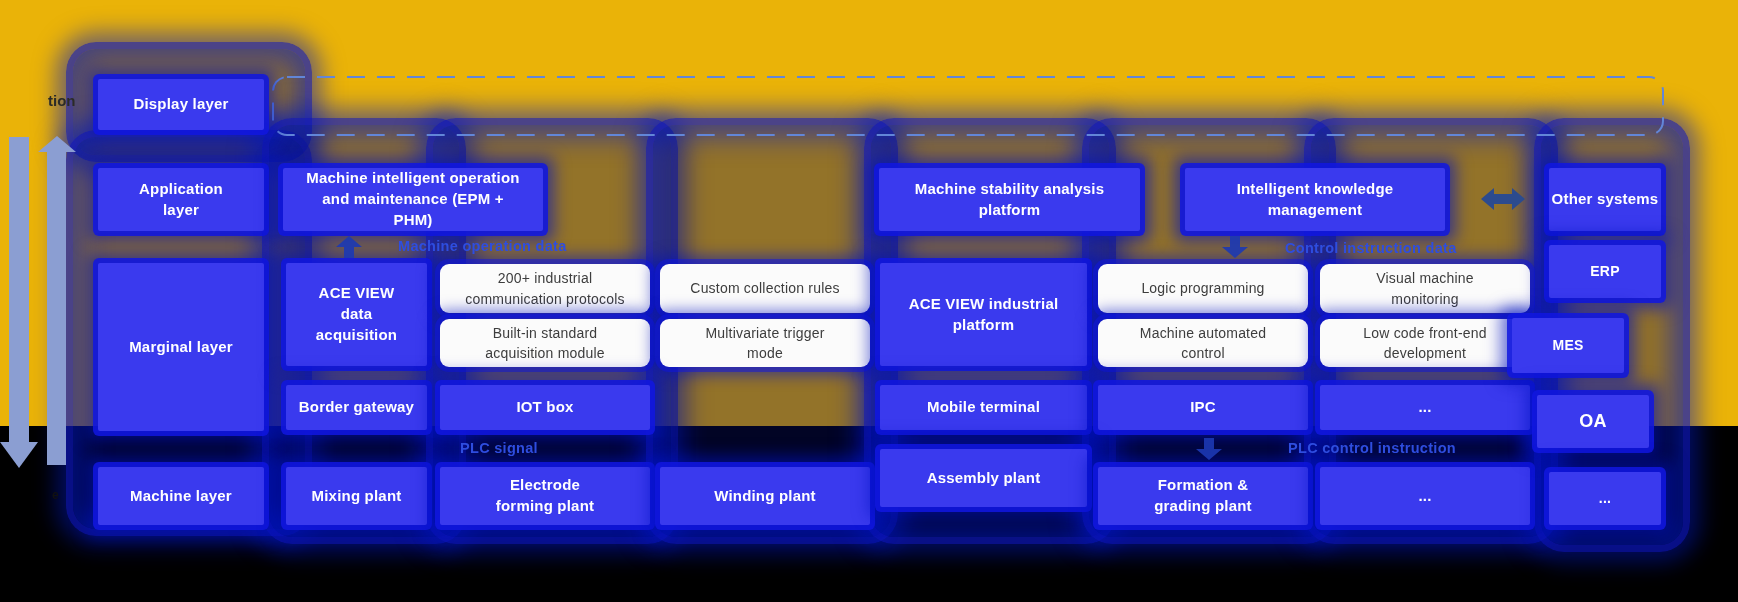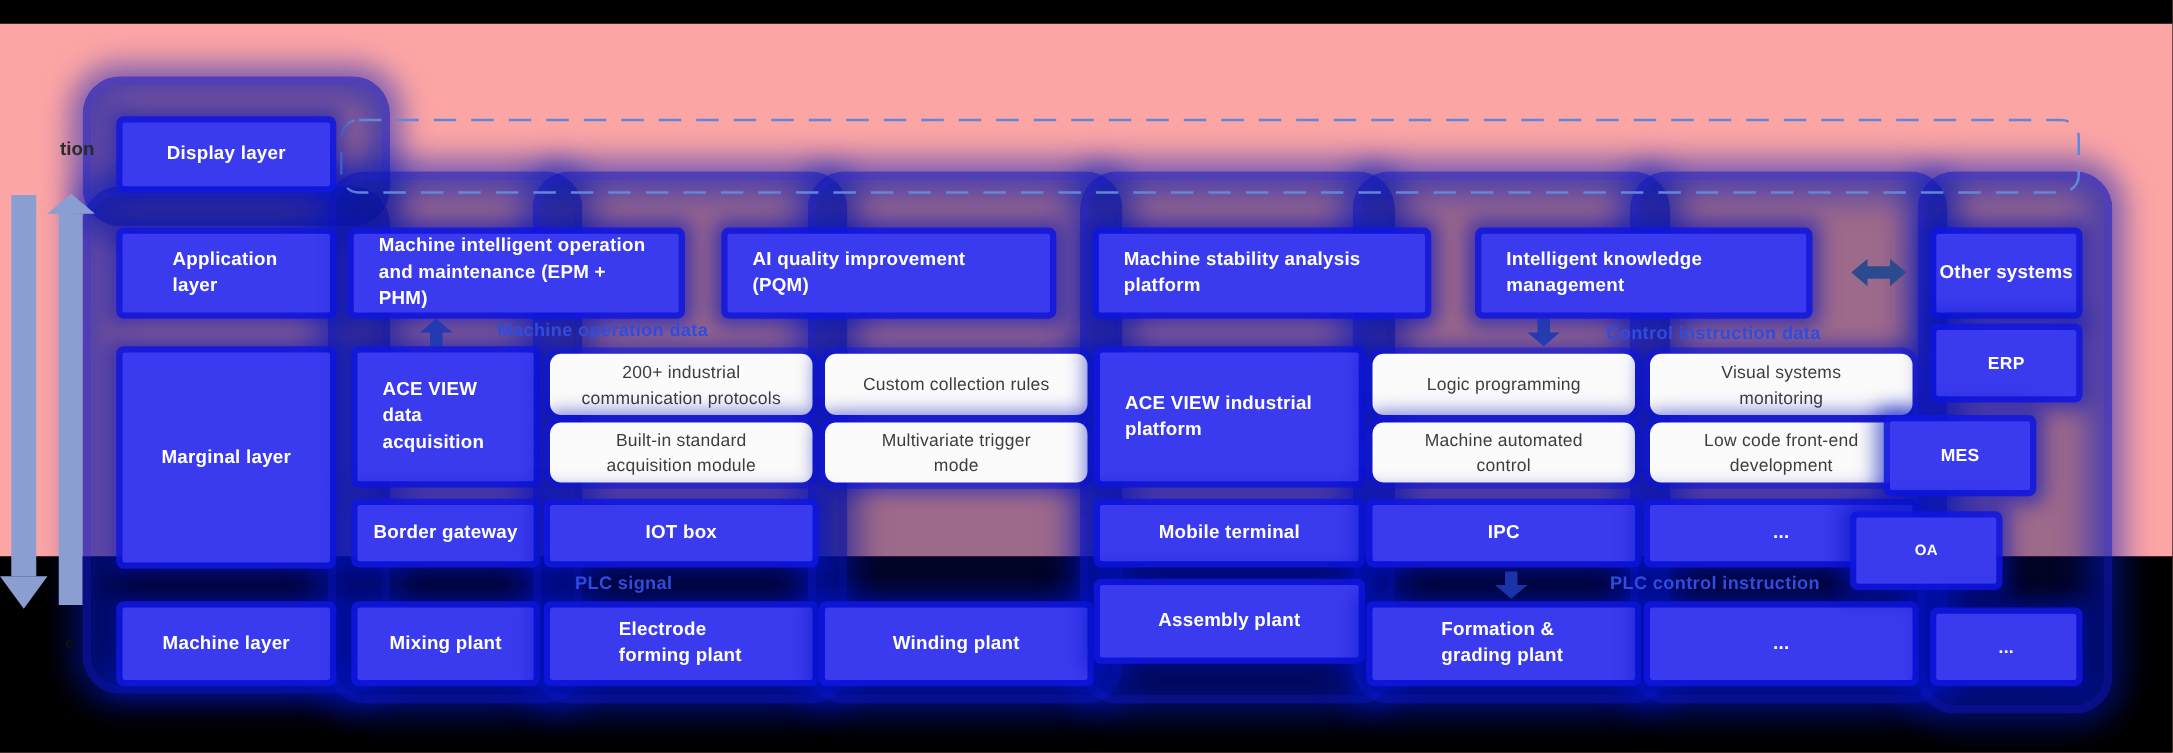--- a/index.html
+++ b/index.html
@@ -1,27 +1,27 @@
 <!DOCTYPE html>
 <html><head>
 <meta charset="utf-8">
 <style>
   html,body{margin:0;padding:0;background:#000;width:1738px;height:602px;overflow:hidden;
     font-family:"Liberation Sans",sans-serif;}
-  #canvas{position:relative;width:1738px;height:426px;background:#fca5a5;margin-top:19px;}
+  #canvas{position:relative;width:1738px;height:426px;background:#eab308;}
 
   
   .glow{position:absolute;border-radius:30px;z-index:1;
     border:7px solid rgba(16,28,215,.55);
     background:rgba(4,10,96,.38);
     box-shadow:0 0 22px 10px rgba(0,24,190,.5), inset 0 0 26px 12px rgba(0,26,200,.55);}
 
   
   .bb{position:absolute;z-index:3;display:flex;align-items:center;justify-content:center;
-    text-align:left;background:#3a3aee;color:#fff;font-weight:700;font-size:15px;
+    text-align:center;background:#3a3aee;color:#fff;font-weight:700;font-size:15px;
     line-height:1.38;letter-spacing:.2px;border-radius:2px;box-sizing:border-box;
     box-shadow:0 0 0 5px rgba(16,22,225,.85),0 0 16px 11px rgba(0,16,190,.6);}
   
   .wb{position:absolute;z-index:3;display:flex;align-items:center;justify-content:center;
     text-align:center;background:#fbfbfb;color:#3d3d3d;font-weight:400;font-size:14px;
     line-height:1.45;letter-spacing:.2px;border-radius:9px;box-sizing:border-box;padding:0 12px;
     box-shadow:0 0 0 5px rgba(16,22,225,.5),0 0 14px 9px rgba(0,16,190,.5);}
   .pad20{padding:0 20px;}
   .pad40{padding:12px 40px;}
   .pad55{padding:0 55px;}
@@ -68,21 +68,20 @@
 
   <div class="frag" style="left:48px;top:92px;font-size:15px">tion</div>
   <div class="frag" style="left:52px;top:488px;font-size:12px;color:#111">e</div>
 
   <div class="bb" style="left:98px;top:79px;width:166px;height:51px">Display layer</div>
   <div class="bb pad40" style="left:98px;top:168px;width:166px;height:63px">Application layer</div>
   <div class="bb" style="left:98px;top:263px;width:166px;height:168px">Marginal layer</div>
   <div class="bb" style="left:98px;top:467px;width:166px;height:58px">Machine layer</div>
 
   <div class="bb pad20" style="left:283px;top:168px;width:260px;height:63px">Machine intelligent operation and maintenance (EPM + PHM)</div>
-  <div class="bb pad20" style="left:582px;top:168px;width:258px;height:63px">AI quality improvement (PQM)</div>
   <div class="bb pad20" style="left:879px;top:168px;width:261px;height:63px">Machine stability analysis platform</div>
   <div class="bb pad20" style="left:1185px;top:168px;width:260px;height:63px">Intelligent knowledge management</div>
   <div class="bb" style="left:1549px;top:168px;width:112px;height:63px">Other systems</div>
 
   <svg class="svgabs" style="left:1481px;top:185px" width="44" height="28">
     <polygon points="0,14 13,3 13,9 31,9 31,3 44,14 31,25 31,19 13,19 13,25" fill="#2c4b8e"></polygon>
   </svg>
 
   <svg class="svgabs" style="left:336px;top:236px" width="26" height="22">
     <polygon points="13,0 26,11 18,11 18,22 8,22 8,11 0,11" fill="#1c38b4" opacity="0.9"></polygon>
@@ -94,21 +93,21 @@
   <div class="band" style="left:1285px;top:240px">Control instruction data</div>
 
   <div class="bb pad20" style="left:286px;top:263px;width:141px;height:103px">ACE VIEW data acquisition</div>
   <div class="wb" style="left:440px;top:264px;width:210px;height:49px">200+ industrial communication protocols</div>
   <div class="wb w150" style="left:660px;top:264px;width:210px;height:49px">Custom collection rules</div>
   <div class="wb w150" style="left:440px;top:319px;width:210px;height:48px">Built-in standard acquisition module</div>
   <div class="wb w150" style="left:660px;top:319px;width:210px;height:48px">Multivariate trigger mode</div>
   <div class="bb pad20" style="left:880px;top:263px;width:207px;height:103px">ACE VIEW industrial platform</div>
   <div class="wb" style="left:1098px;top:264px;width:210px;height:49px">Logic programming</div>
   <div class="wb w150" style="left:1098px;top:319px;width:210px;height:48px">Machine automated control</div>
-  <div class="wb w150" style="left:1320px;top:264px;width:210px;height:49px">Visual systems monitoring</div>
+  <div class="wb w150" style="left:1320px;top:264px;width:210px;height:49px">Visual machine monitoring</div>
   <div class="wb w150" style="left:1320px;top:319px;width:210px;height:48px">Low code front-end development</div>
 
   <div class="bb" style="left:286px;top:385px;width:141px;height:45px">Border gateway</div>
   <div class="bb" style="left:440px;top:385px;width:210px;height:45px">IOT box</div>
   <div class="bb" style="left:880px;top:385px;width:207px;height:45px">Mobile terminal</div>
   <div class="bb" style="left:1098px;top:385px;width:210px;height:45px">IPC</div>
   <div class="bb" style="left:1320px;top:385px;width:210px;height:45px">...</div>
 
   <div class="band" style="left:460px;top:440px">PLC signal</div>
   <svg class="svgabs" style="left:1196px;top:438px" width="26" height="22">
@@ -118,16 +117,16 @@
 
   <div class="bb" style="left:286px;top:467px;width:141px;height:58px">Mixing plant</div>
   <div class="bb pad55" style="left:440px;top:467px;width:210px;height:58px">Electrode forming plant</div>
   <div class="bb" style="left:660px;top:467px;width:210px;height:58px">Winding plant</div>
   <div class="bb" style="left:880px;top:449px;width:207px;height:58px">Assembly plant</div>
   <div class="bb pad55" style="left:1098px;top:467px;width:210px;height:58px">Formation &amp; grading plant</div>
   <div class="bb" style="left:1320px;top:467px;width:210px;height:58px">...</div>
 
   <div class="bb" style="left:1549px;top:245px;width:112px;height:53px;font-size:14px">ERP</div>
   <div class="bb" style="left:1512px;top:318px;width:112px;height:55px;font-size:14px">MES</div>
-  <div class="bb" style="left:1485px;top:395px;width:112px;height:53px;font-size:12px">OA</div>
+  <div class="bb" style="left:1537px;top:395px;width:112px;height:53px;font-size:18px">OA</div>
   <div class="bb" style="left:1549px;top:472px;width:112px;height:53px;font-size:14px">...</div>
 
 </div>
 
 </body></html>

